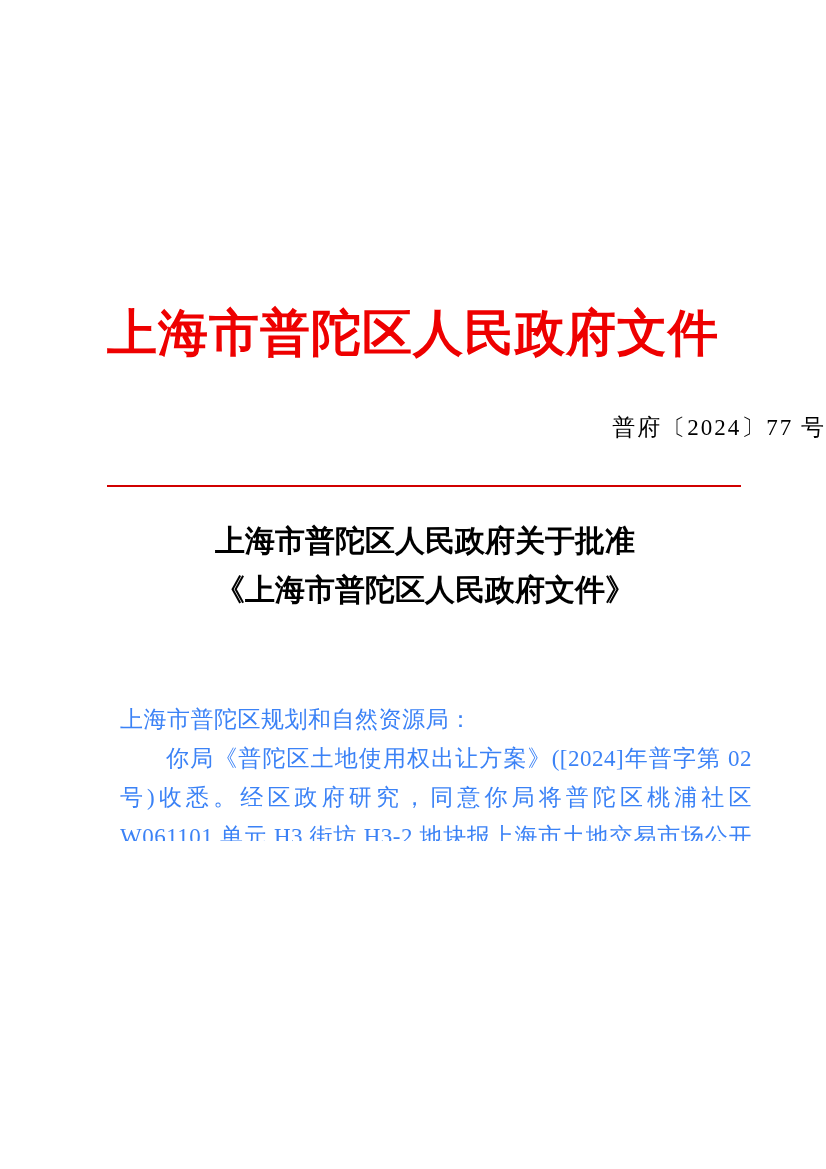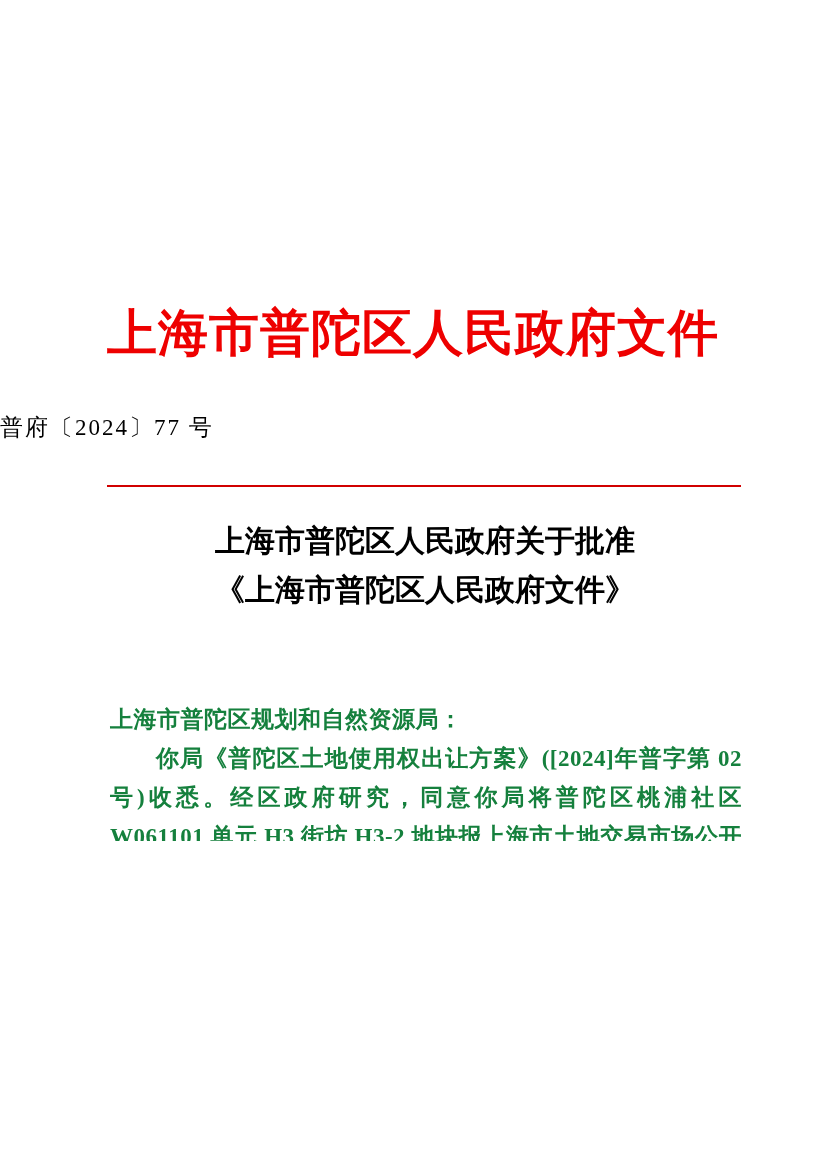--- a/index.html
+++ b/index.html
@@ -26,21 +26,21 @@
     font-weight: bold;
     letter-spacing: 1px;
     color: #ee0000;
     white-space: nowrap;
   }
   .doc-number {
     position: absolute;
     top: 412px;
     left: 0;
     width: 100%;
-    text-align: left;
+    text-align: right;
     font-size: 23px;
     letter-spacing: 2px;
     color: #000000;
     white-space: nowrap;
   }
   .red-rule {
     position: absolute;
     top: 485px;
     left: 107px;
     width: 634px;
@@ -55,28 +55,27 @@
     text-align: center;
     font-size: 30px;
     font-weight: bold;
     line-height: 49px;
     color: #000000;
     padding-left: 12px;
   }
   .body-text {
     position: absolute;
     top: 700px;
-    left: 110px;
+    left: 120px;
     width: 632px;
     font-size: 23px;
     line-height: 39px;
     letter-spacing: 0.5px;
     text-align: justify;
-    color: #15803d;
-    font-weight: bold;
+    color: #3b82f6;
   }
   .body-text p {
     margin: 0;
     text-indent: 2em;
   }
   .body-text .salutation {
     text-indent: 0;
   }
   .page-footer {
     position: absolute;

